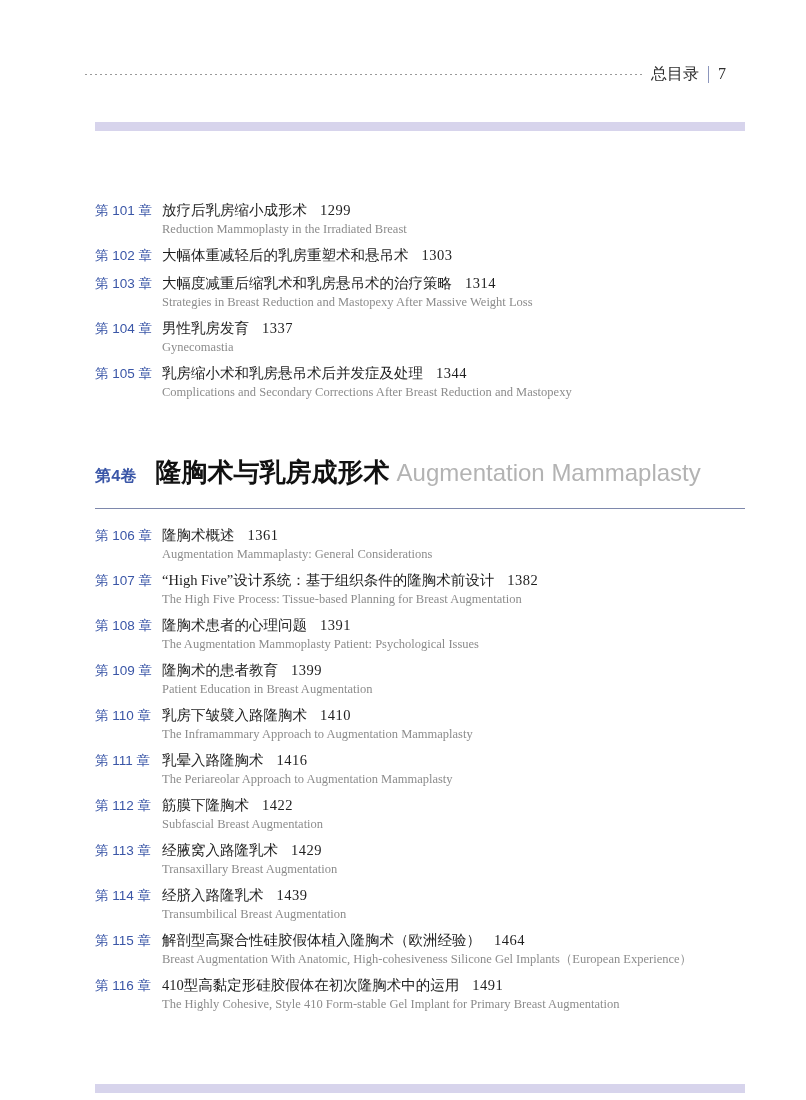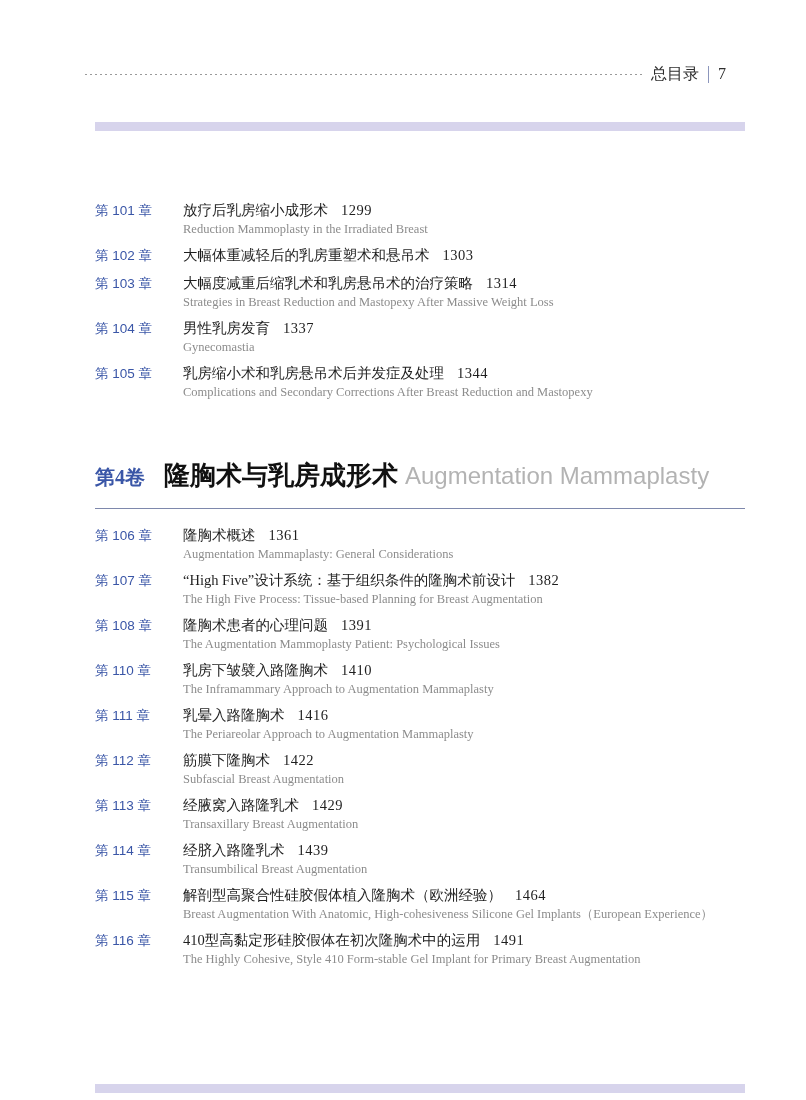--- a/index.html
+++ b/index.html
@@ -34,41 +34,41 @@
   .accent-bar{
     position:absolute;left:95px;width:650px;height:9px;
     background:var(--bar-lavender);
   }
   .accent-bar.top{top:122px;}
   .accent-bar.bottom{top:1084px;}
   
   .content{
     position:absolute;left:95px;top:200px;width:650px;
   }
-  .toc-row{display:flex;margin-bottom:7px;gap:21px;}
+  .toc-row{display:flex;margin-bottom:7px;}
   .toc-label{
     flex:none;width:58px;margin-right:9px;white-space:nowrap;
     font-family:"Liberation Sans","DejaVu Sans",sans-serif;
     font-size:13.5px;line-height:21px;color:var(--accent-blue);
   }
   .toc-main{flex:1;min-width:0;}
   .toc-title-line{
     font-size:14.5px;line-height:21px;color:var(--text-dark);
   }
   .toc-page{margin-left:13px;letter-spacing:.5px;}
   .toc-subtitle{
     font-size:12.5px;line-height:17px;color:var(--text-gray);
   }
   
   .volume-header{
     margin-top:26px;display:flex;align-items:baseline;line-height:28px;
   }
   .volume-number{
-    font-family:Liberation Serif, serif;
-    font-weight:bold;font-size:20px;color:var(--accent-blue);flex:none;margin-top:36px;
+    font-family:Liberation Mono, monospace;
+    font-weight:bold;font-size:16px;color:var(--accent-blue);flex:none;margin-top:36px;
   }
   .volume-title-zh{
     font-family:"Liberation Sans","DejaVu Sans",sans-serif;
     font-weight:bold;font-size:26px;color:#111;margin-left:19px;flex:none;
   }
   .volume-title-en{
     font-family:"Liberation Sans","DejaVu Sans",sans-serif;
     font-weight:normal;font-size:24px;color:var(--title-en-gray);margin-left:7px;
     white-space:nowrap;
   }
@@ -161,20 +161,27 @@
       </div>
 
       <div class="toc-row">
         <div class="toc-label">第 108 章</div>
         <div class="toc-main">
           <div class="toc-title-line"><span>隆胸术患者的心理问题</span><span class="toc-page">1391</span></div>
           <div class="toc-subtitle">The Augmentation Mammoplasty Patient: Psychological Issues</div>
         </div>
       </div>
 
+      <div class="toc-row">
+        <div class="toc-label">第 109 章</div>
+        <div class="toc-main">
+          <div class="toc-title-line"><span>隆胸术的患者教育</span><span class="toc-page">1399</span></div>
+          <div class="toc-subtitle">Patient Education in Breast Augmentation</div>
+        </div>
+      </div>
 
       <div class="toc-row">
         <div class="toc-label">第 110 章</div>
         <div class="toc-main">
           <div class="toc-title-line"><span>乳房下皱襞入路隆胸术</span><span class="toc-page">1410</span></div>
           <div class="toc-subtitle">The Inframammary Approach to Augmentation Mammaplasty</div>
         </div>
       </div>
 
       <div class="toc-row">

